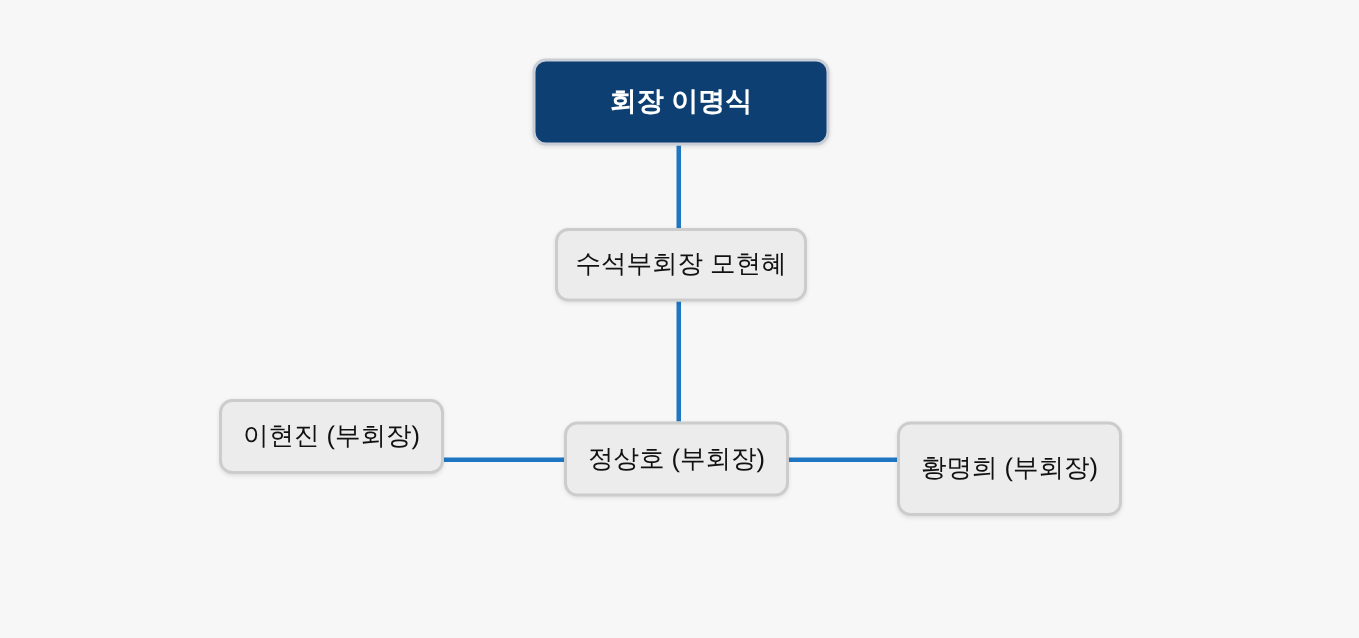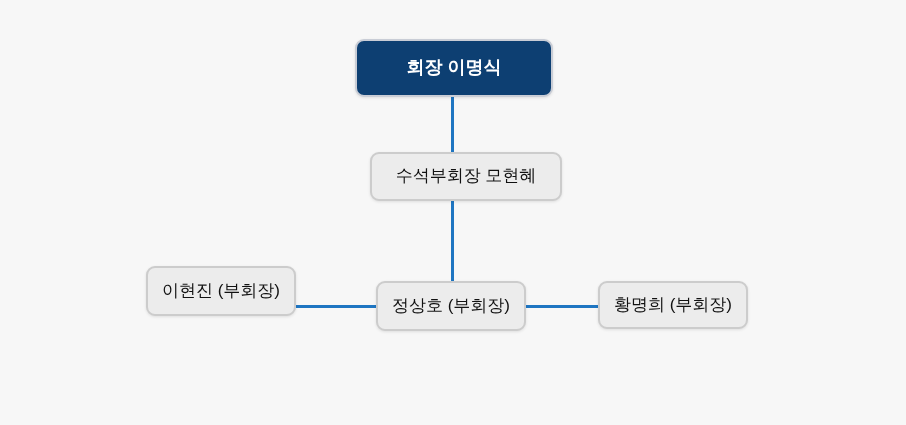--- a/index.html
+++ b/index.html
@@ -32,24 +32,24 @@
     white-space: nowrap;
   }
   .node--chairman {
     left: 355px; top: 39px; width: 198px; height: 58px;
     background: #0d3f72;
     color: #ffffff;
     font-weight: bold;
     font-size: 18px;
     border: 2px solid #c9cdd6;
   }
-  .node--senior { left: 370px; top: 152px; width: 192px; height: 49px; }
+  .node--senior { left: 370px; top: 152px; width: 168px; height: 49px; }
   .node--vc1    { left: 146px; top: 266px; width: 150px; height: 50px; }
   .node--vc2    { left: 376px; top: 281px; width: 150px; height: 50px; }
-  .node--vc3    { left: 598px; top: 281px; width: 150px; height: 48px; }
+  .node--vc3    { left: 598px; top: 281px; width: 150px; height: 63px; }
   .connector {
     position: absolute;
     background: #1f76c2;
   }
   .connector--v1 { left: 451px; top: 97px;  width: 3px;  height: 55px; }
   .connector--v2 { left: 451px; top: 201px; width: 3px;  height: 80px; }
   .connector--h1 { left: 296px; top: 305px; width: 80px; height: 3px; }
   .connector--h2 { left: 526px; top: 305px; width: 72px; height: 3px; }
 </style>
 </head>

